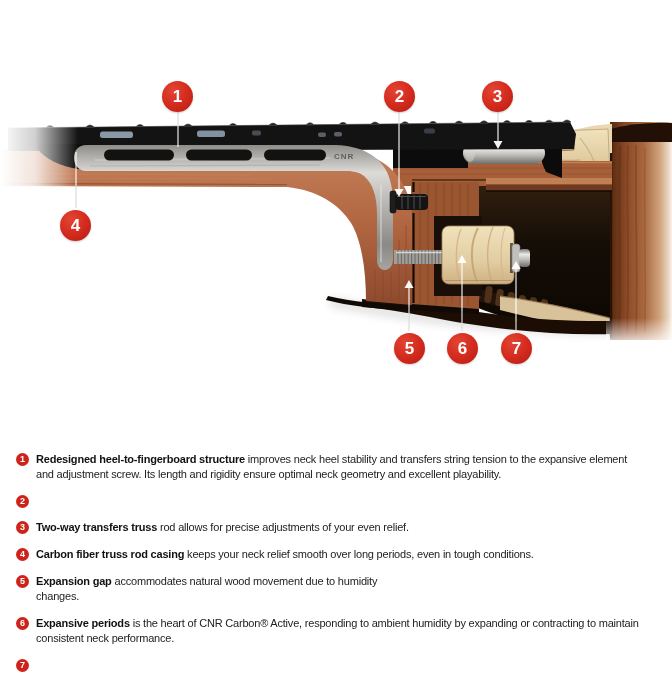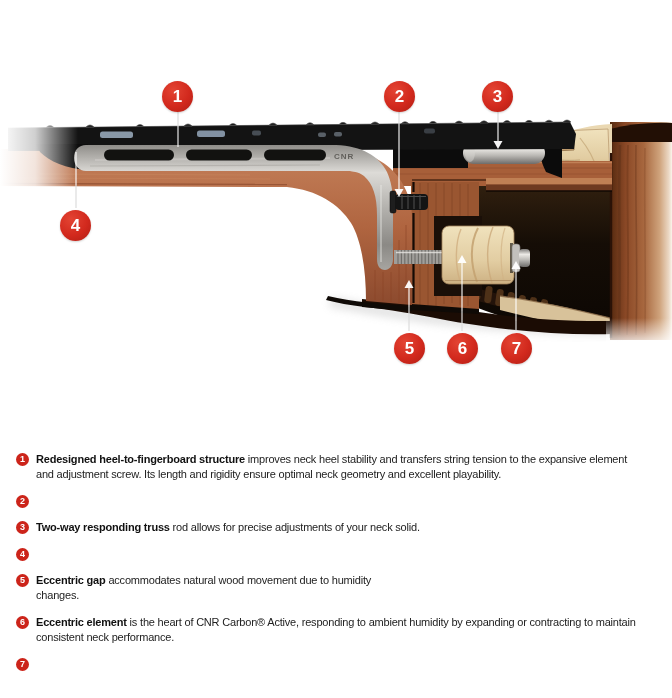--- a/index.html
+++ b/index.html
@@ -278,33 +278,34 @@
   <div class="item">
     <span class="bullet">1</span>
     <p class="itext"><b>Redesigned heel-to-fingerboard structure</b><span> improves neck heel stability and transfers string tension to the expansive element
 and adjustment screw. Its length and rigidity ensure optimal neck geometry and excellent playability.</span></p>
   </div>
   <div class="item">
     <span class="bullet">2</span>
   </div>
   <div class="item">
     <span class="bullet">3</span>
-    <p class="itext"><b>Two-way responding truss</b><span> rod allows for precise adjustments of your neck solid.</span></p>
+    <p class="itext"><b>Two-way transfers truss</b><span> rod allows for precise adjustments of your even relief.</span></p>
   </div>
   <div class="item">
     <span class="bullet">4</span>
+    <p class="itext"><b>Carbon fiber truss rod casing</b><span> keeps your neck relief smooth over long periods, even in tough conditions.</span></p>
   </div>
   <div class="item">
     <span class="bullet">5</span>
-    <p class="itext"><b>Eccentric gap</b><span> accommodates natural wood movement due to humidity
+    <p class="itext"><b>Expansion gap</b><span> accommodates natural wood movement due to humidity
 changes.</span></p>
   </div>
   <div class="item">
     <span class="bullet">6</span>
-    <p class="itext"><b>Eccentric element</b><span> is the heart of CNR Carbon® Active, responding to ambient humidity by expanding or contracting to maintain
+    <p class="itext"><b>Expansive periods</b><span> is the heart of CNR Carbon® Active, responding to ambient humidity by expanding or contracting to maintain
 consistent neck performance.</span></p>
   </div>
   <div class="item">
     <span class="bullet">7</span>
   </div>
 </div>
 
 </div>
 
 </body></html>

